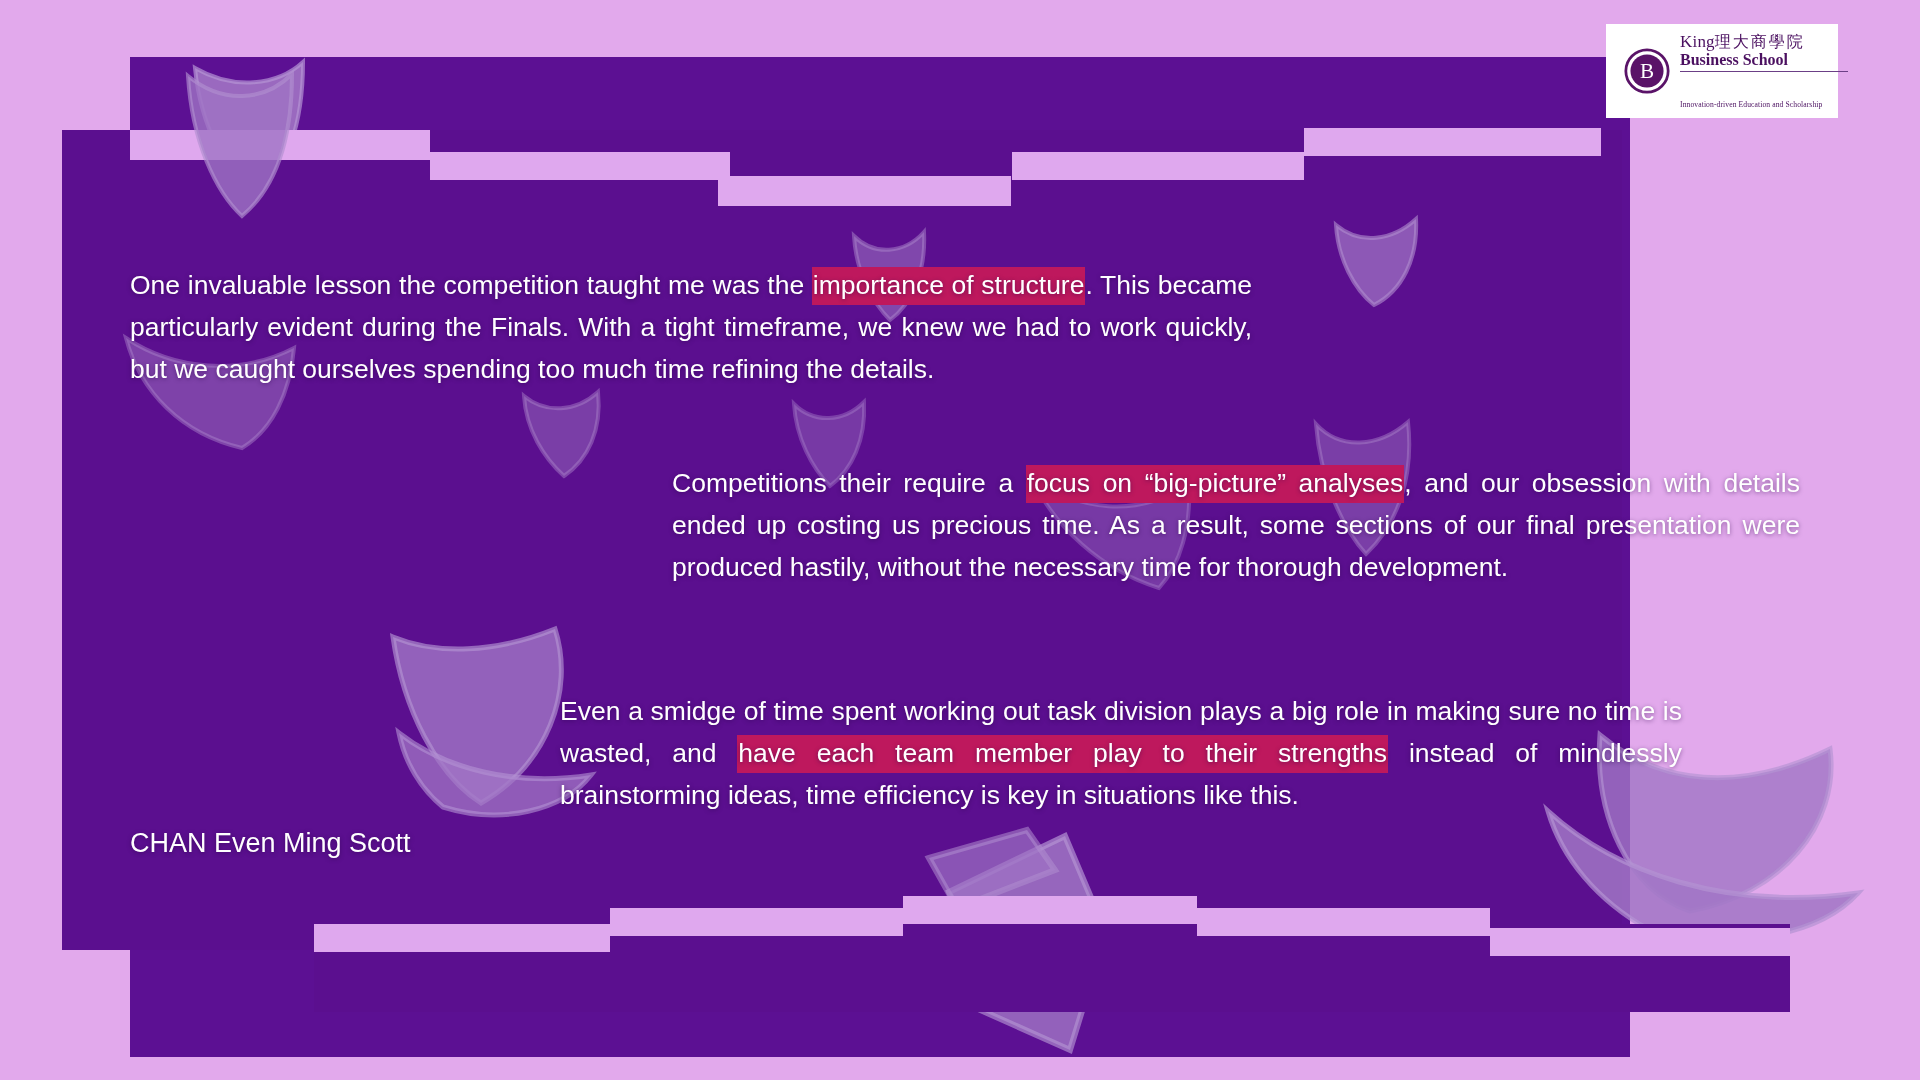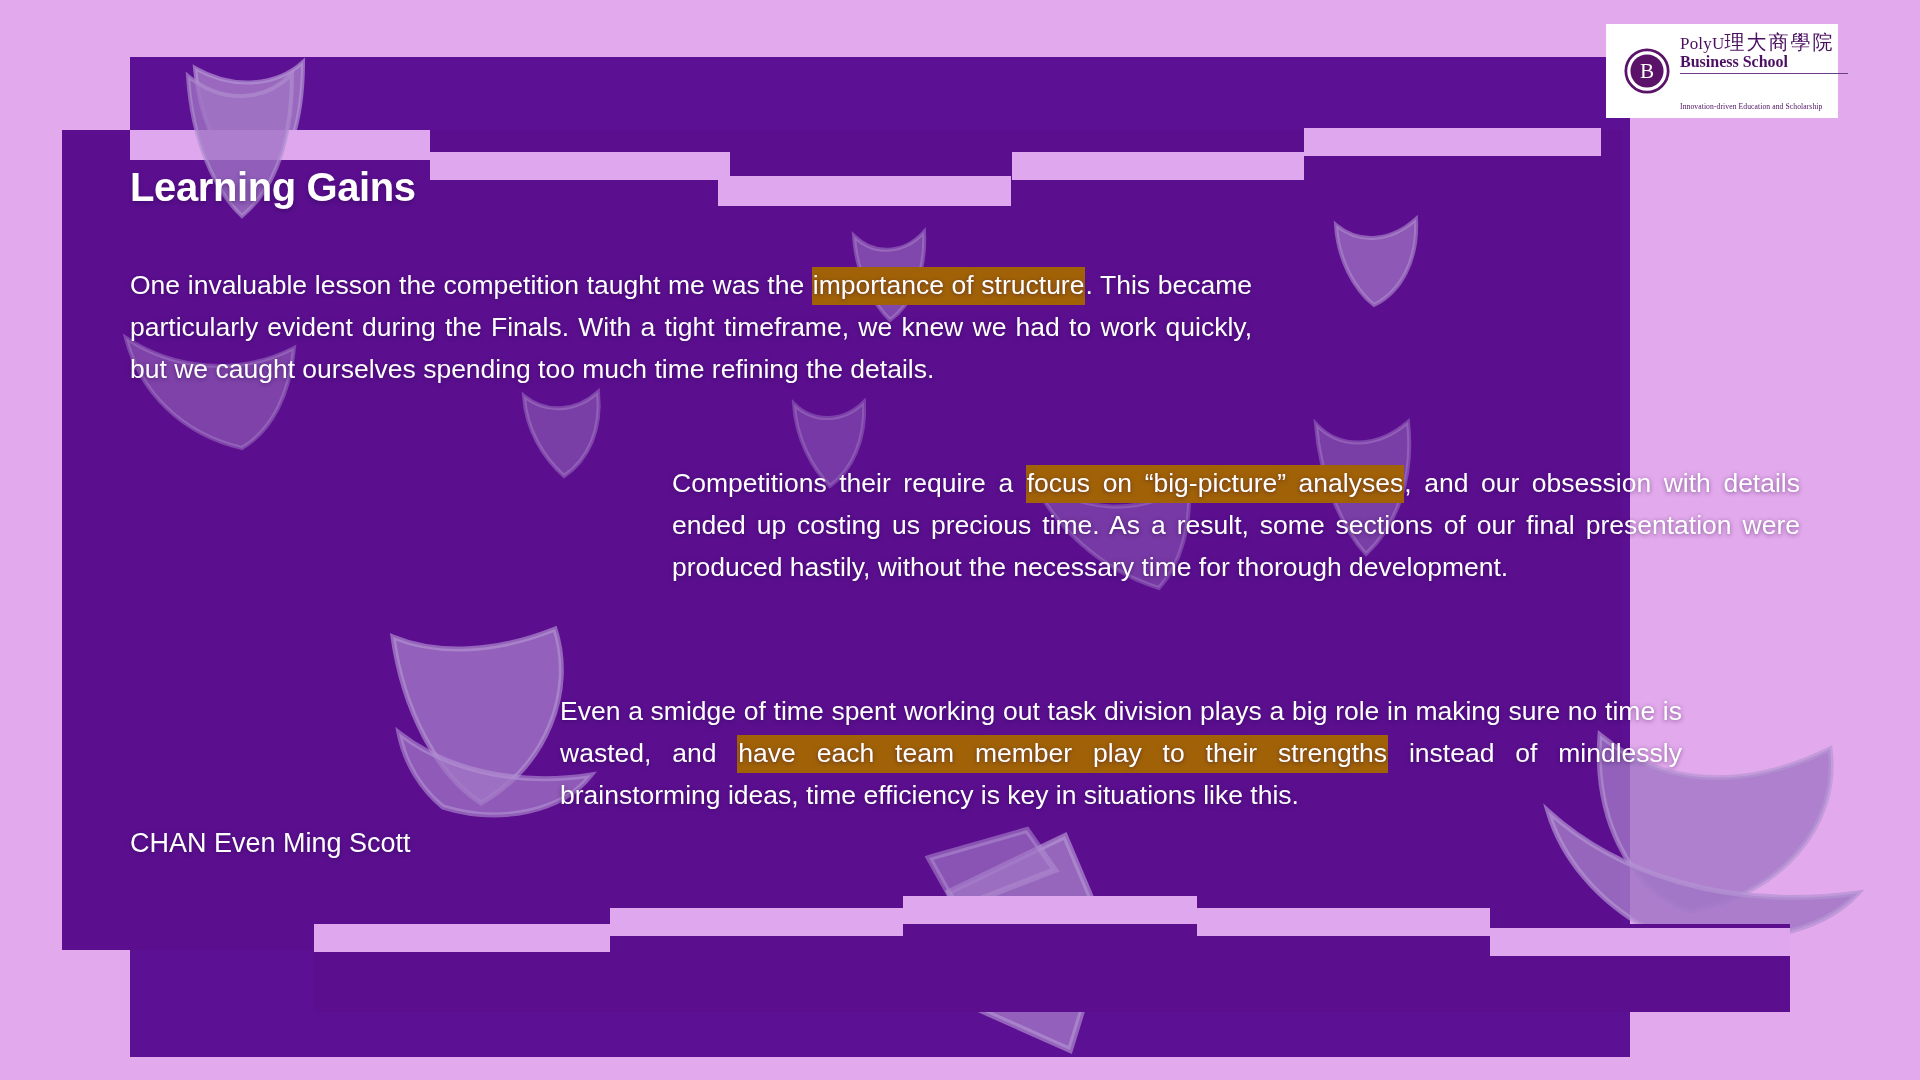--- a/index.html
+++ b/index.html
@@ -71,21 +71,21 @@
     padding-left: 18px;
     box-sizing: border-box;
   }
   .logo-emblem { width: 46px; height: 46px; flex: none; }
   .logo-text { margin-left: 10px; line-height: 1; }
   .logo-line1 {
     font-family: "Liberation Serif", serif;
     font-size: 17px; color: #4b1060; letter-spacing: .2px;
     white-space: nowrap;
   }
-  .logo-line1 .cjk { letter-spacing: 2px; font-size: 20px; }
+  .logo-line1 .cjk { letter-spacing: 2px; font-size: 16px; }
   .logo-line2 {
     font-family: "Liberation Serif", serif;
     font-size: 16px; color: #4b1060; font-weight: 700;
     margin-top: 2px; white-space: nowrap;
   }
   .logo-rule {
     width: 168px; height: 1px; background: #6b3f86; margin: 3px 0 2px;
   }
   .logo-line3 {
     font-family: "Liberation Serif", serif;
@@ -104,21 +104,21 @@
   }
   .para {
     position: absolute;
     color: #ffffff;
     font-size: 26.5px;
     line-height: 42px;
     text-align: justify;
     text-shadow: 0 1px 4px rgba(40,0,70,.5);
   }
   .para :is(.hl) {
-    background: #a16207;
+    background: #be185d;
     box-decoration-break: clone;
     -webkit-box-decoration-break: clone;
     padding: 3px 1px 5px;
   }
   .p1 { left: 130px; top: 264px; width: 1122px; }
   .p2 { left: 672px; top: 462px; width: 1128px; }
   .p3 { left: 560px; top: 690px; width: 1122px; }
   .author {
     position: absolute;
     left: 130px; top: 828px;
@@ -229,29 +229,28 @@
   <div class="bar bar-b5"></div>
 
   <div class="logo-box">
     <svg class="logo-emblem" viewBox="0 0 100 100">
       <circle cx="50" cy="50" r="46" fill="none" stroke="#5a1368" stroke-width="6"></circle>
       <circle cx="50" cy="50" r="36" fill="#5a1368"></circle>
       <text x="50" y="50" text-anchor="middle" dominant-baseline="central" font-family="Liberation Serif, serif" font-size="46" fill="#ffffff">B</text>
     </svg>
     <div class="logo-text">
       <div class="logo-line1">
-        <span>PolyU</span><span class="cjk">理大商學院</span>
+        <span>King</span><span class="cjk">理大商學院</span>
       </div>
       <div class="logo-line2">Business School</div>
       <div class="logo-rule"></div>
       <div class="logo-line3">Innovation-driven Education and Scholarship</div>
     </div>
   </div>
 
-  <div class="title">Learning Gains</div>
 
   <div class="para p1"><span>One invaluable lesson the competition taught me was the </span><span class="hl">importance of structure</span><span>. This became particularly evident during the Finals. With a tight timeframe, we knew we had to work quickly, but we caught ourselves spending too much time refining the details.</span></div>
   <div class="para p2"><span>Competitions their require a </span><span class="hl">focus on “big-picture” analyses</span><span>, and our obsession with details ended up costing us precious time. As a result, some sections of our final presentation were produced hastily, without the necessary time for thorough development.</span></div>
   <div class="para p3"><span>Even a smidge of time spent working out task division plays a big role in making sure no time is wasted, and </span><span class="hl">have each team member play to their strengths</span><span> instead of mindlessly brainstorming ideas, time efficiency is key in situations like this.</span></div>
 
   <div class="author">CHAN Even Ming Scott</div>
 
 </div>
 
 </body></html>

